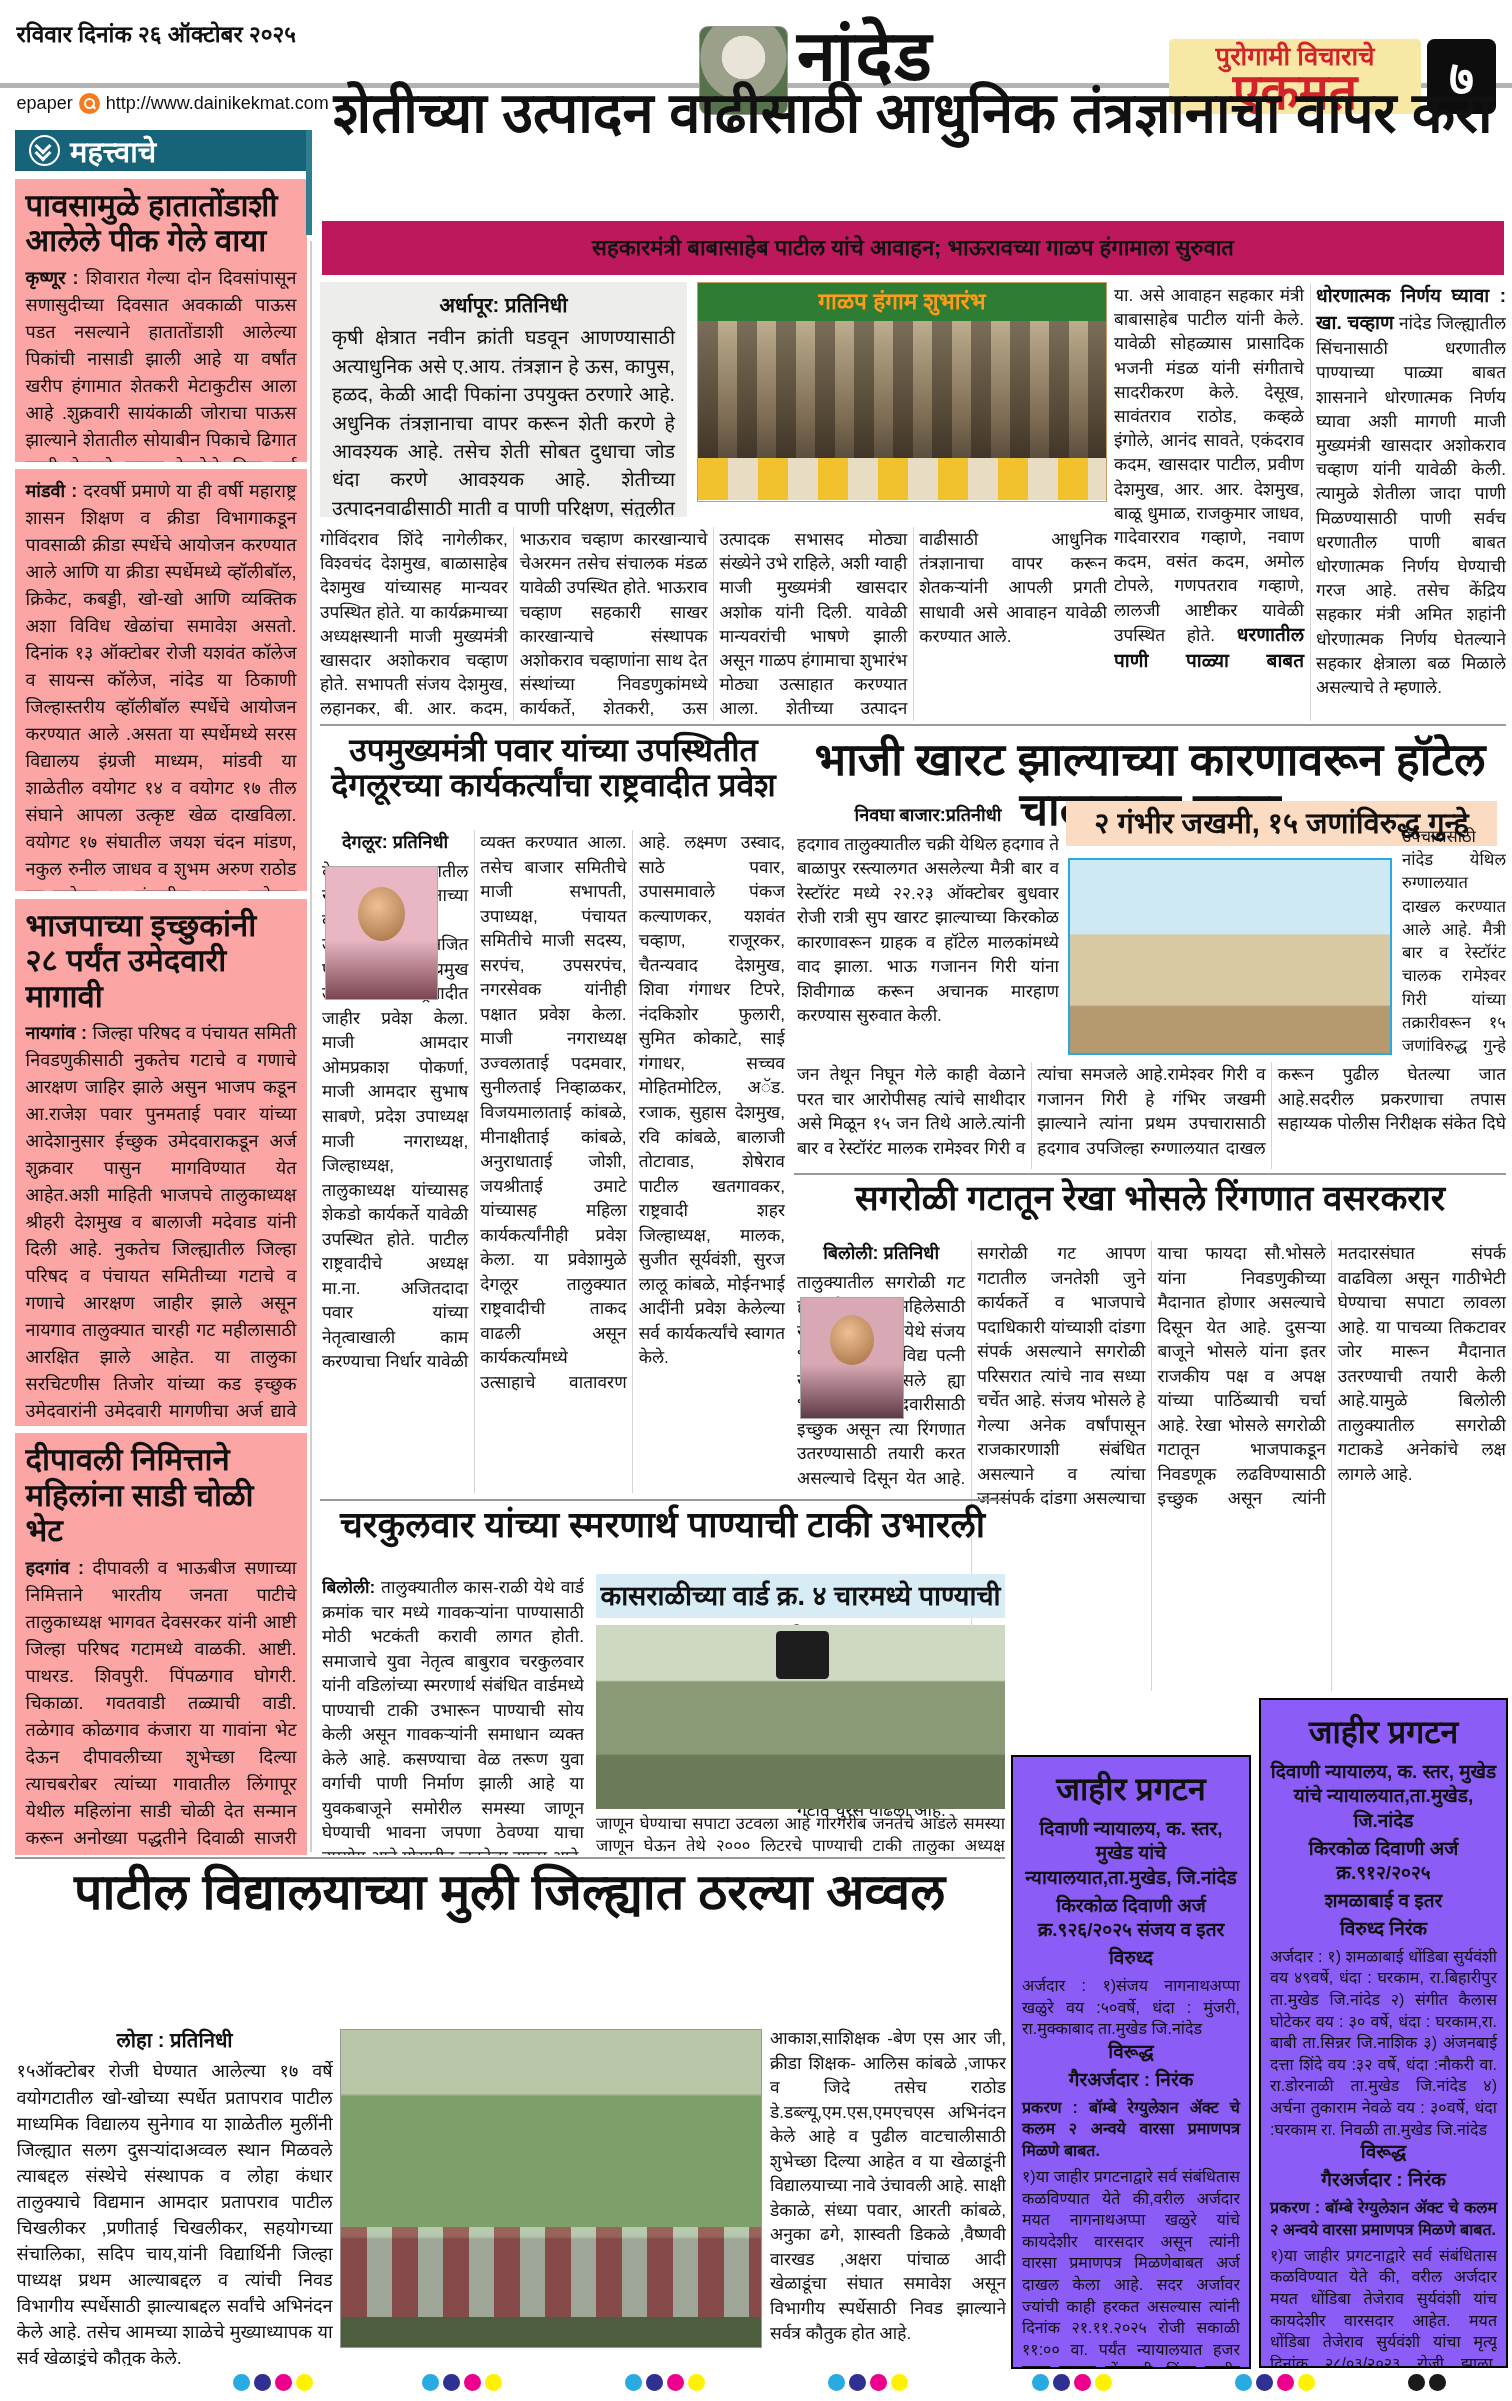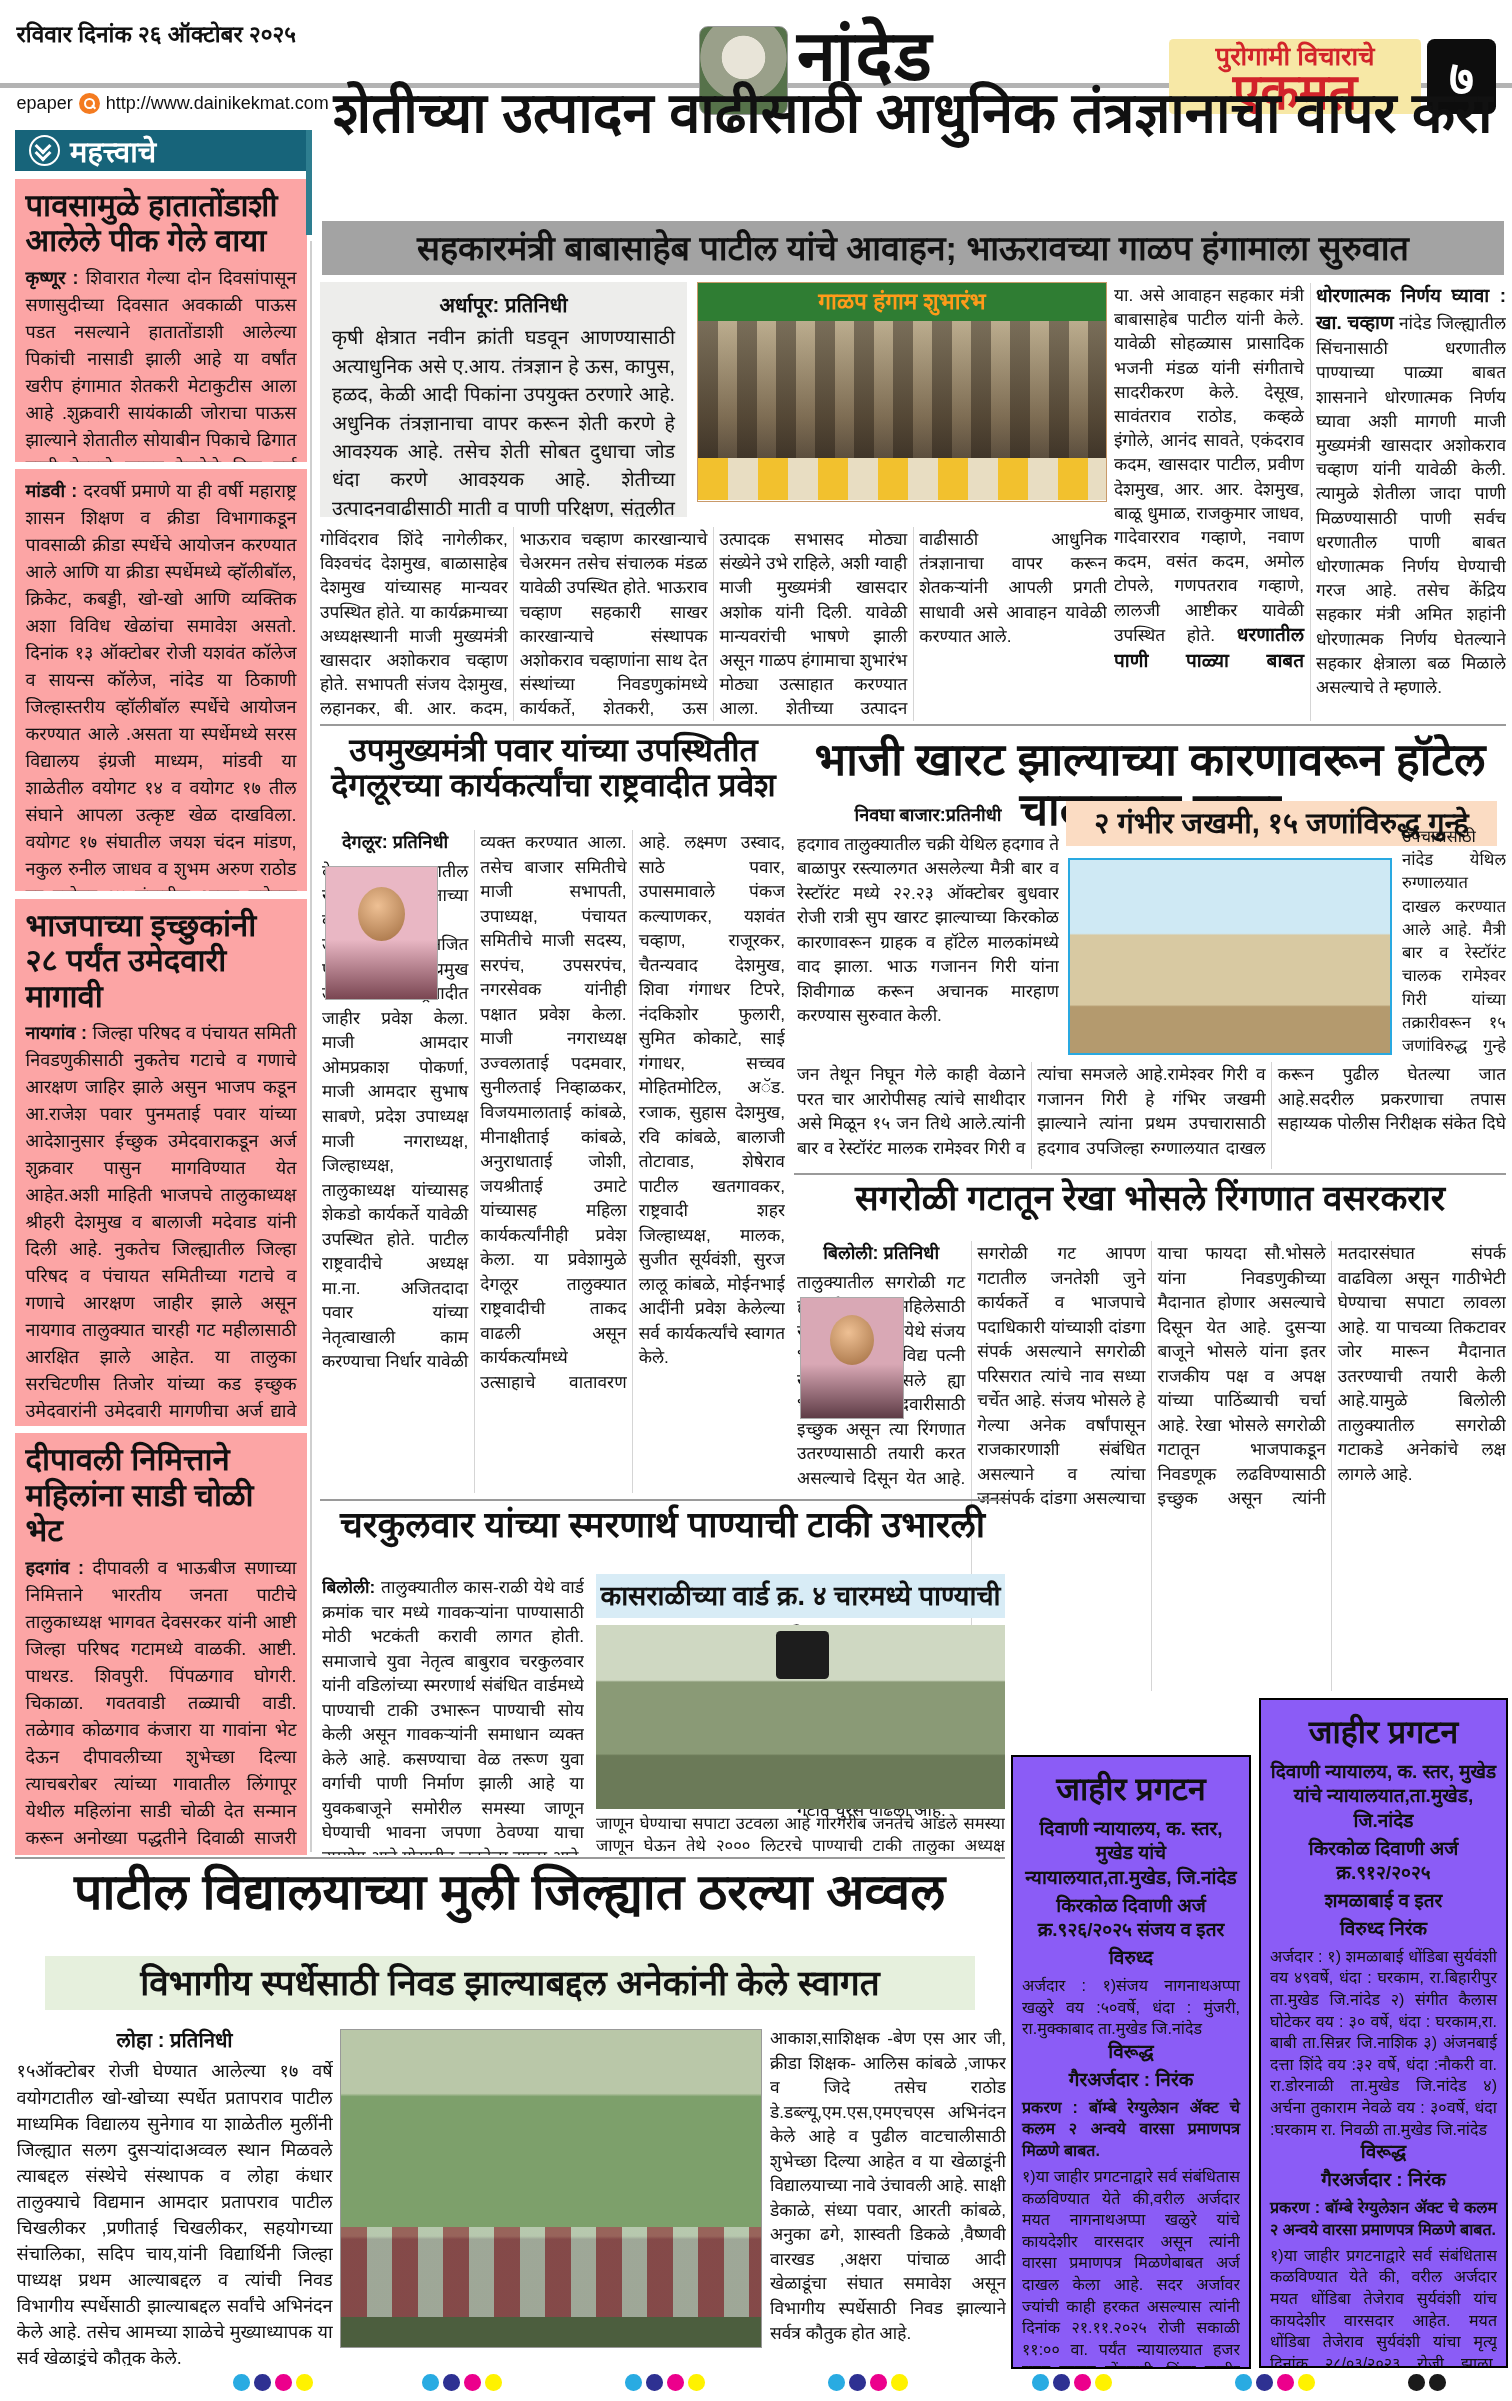--- a/index.html
+++ b/index.html
@@ -24,22 +24,22 @@
              display:flex;flex-direction:column;align-items:center;justify-content:flex-start;overflow:hidden;}
   .ekmat-tag{color:#d2232a;font-size:25.6px;font-weight:bold;line-height:1.1;margin-top:3px;}
   .ekmat-name{color:#d2232a;font-size:50px;font-weight:bold;line-height:.9;}
   .pagenum-box{left:1427px;top:39px;width:69px;height:75px;background:#0d0d0d;border-radius:7.5px;
                color:#fff;font-size:48px;font-weight:bold;display:flex;align-items:center;justify-content:center;}
 
   
   .v-teal{left:306px;top:130px;width:6px;height:105px;background:#2e7e90;}
   .v-gray{left:310px;top:241px;width:1.5px;height:1611px;background:#cfcfcf;}
   .main-headline{left:322px;top:84px;width:1182px;font-size:56px;font-weight:bold;line-height:1.05;text-align:center;}
-  .sub-band{left:322px;top:221px;width:1182px;height:54px;background:#a3a3a3;
-            font-size:34px;font-weight:bold;text-align:center;line-height:54px;}
+  .sub-band{left:322px;top:221px;width:1182px;height:54px;background:#be185d;
+            font-size:22px;font-weight:bold;text-align:center;line-height:54px;}
   .lead-box{left:320px;top:282px;width:367px;height:235px;background:#ededeb;padding:9px 12px;font-size:19.6px;line-height:1.45;}
   .byline{font-weight:bold;text-align:center;font-size:20.3px;margin-bottom:3px;}
   .photo{position:absolute;overflow:hidden;box-sizing:border-box;}
   .photo-main{left:697px;top:282px;width:410px;height:220px;border:1.5px solid #c99a6a;}
   .pm-banner{height:38px;background:#2f7d33;color:#ff9b1a;font-size:22.6px;font-weight:bold;text-align:center;line-height:38px;}
   .pm-crowd{height:137px;background:linear-gradient(#dccfad,#8a7a5f 70%,#5c5142);}
   .pm-crowd::before{content:"";display:block;height:100%;
      background:repeating-linear-gradient(90deg,rgba(40,30,20,.55) 0 19.6px,rgba(90,70,50,.25) 19.6px 39px);}
   .pm-ribbon{height:42px;background:repeating-linear-gradient(90deg,#f2c12e 0 30px,#e8ddc2 30px 60px);}
   .below-cols{left:320px;top:527px;width:787px;height:194px;column-count:4;column-gap:12px;
@@ -229,21 +229,20 @@
     <span class="dl">बिलोली: </span>
     <span>तालुक्यातील कास-राळी येथे वार्ड क्रमांक चार मध्ये गावकऱ्यांना पाण्यासाठी मोठी भटकंती करावी लागत होती. समाजाचे युवा नेतृत्व बाबुराव चरकुलवार यांनी वडिलांच्या स्मरणार्थ संबंधित वार्डमध्ये पाण्याची टाकी उभारून पाण्याची सोय केली असून गावकऱ्यांनी समाधान व्यक्त केले आहे. कसण्याचा वेळ तरूण युवा वर्गाची पाणी निर्माण झाली आहे या युवकबाजूने समोरील समस्या जाणून घेण्याची भावना जपणा ठेवण्या याचा उपयोग आहे गोरगरीब जनतेला झाला आहे.</span>
   </div>
   <div class="photo photo-tank">
     <span class="tank"></span>
   </div>
   <div class="abs chk-row just clip">जाणून घेण्याचा सपाटा उटवला आहे गोरगरीब जनतेचे आडले समस्या जाणून घेऊन तेथे २००० लिटरचे पाण्याची टाकी तालुका अध्यक्ष समाजाचे युवा नेतृत्व बाबुराव चरकुलवार,शेख यांच्यासह अनेक जण उपस्थित होते.</div>
 
   <div class="abs bot-rule"></div>
   <div class="abs art-headline bot-head">पाटील विद्यालयाच्या मुली जिल्ह्यात ठरल्या अव्वल</div>
-  <div class="abs bot-sub">विभागीय स्पर्धेसाठी निवड झाल्याबद्दल अनेकांनी केले स्वागत</div>
   <div class="abs bot-left just clip">
     <div class="byline">लोहा : प्रतिनिधी</div>
     <span>१५ऑक्टोबर रोजी घेण्यात आलेल्या १७ वर्षे वयोगटातील खो-खोच्या स्पर्धेत प्रतापराव पाटील माध्यमिक विद्यालय सुनेगाव या शाळेतील मुलींनी जिल्ह्यात सलग दुसऱ्यांदाअव्वल स्थान मिळवले त्याबद्दल संस्थेचे संस्थापक व लोहा कंधार तालुक्याचे विद्यमान आमदार प्रतापराव पाटील चिखलीकर ,प्रणीताई चिखलीकर, सहयोगच्या संचालिका, सदिप चाय,यांनी विद्यार्थिनी जिल्हा पाध्यक्ष प्रथम आल्याबद्दल व त्यांची निवड विभागीय स्पर्धेसाठी झाल्याबद्दल सर्वांचे अभिनंदन केले आहे. तसेच आमच्या शाळेचे मुख्याध्यापक या सर्व खेळाडूंचे कौतुक केले.</span>
   </div>
   <div class="photo photo-girls"></div>
   <div class="abs bot-right just clip">आकाश,साशिक्षक -बेण एस आर जी, क्रीडा शिक्षक- आलिस कांबळे ,जाफर व जिदे तसेच राठोड डे.डब्ल्यू,एम.एस,एमएचएस अभिनंदन केले आहे व पुढील वाटचालीसाठी शुभेच्छा दिल्या आहेत व या खेळाडूंनी विद्यालयाच्या नावे उंचावली आहे. साक्षी डेकाळे, संध्या पवार, आरती कांबळे, अनुका ढगे, शास्वती डिकळे ,वैष्णवी वारखड ,अक्षरा पांचाळ आदी खेळाडूंचा संघात समावेश असून विभागीय स्पर्धेसाठी निवड झाल्याने सर्वत्र कौतुक होत आहे.</div>
 
   <div class="abs ad ad1">
     <div class="ad-title">जाहीर प्रगटन</div>
     <div class="ad-c">दिवाणी न्यायालय, क. स्तर, मुखेड यांचे न्यायालयात,ता.मुखेड, जि.नांदेड</div>

